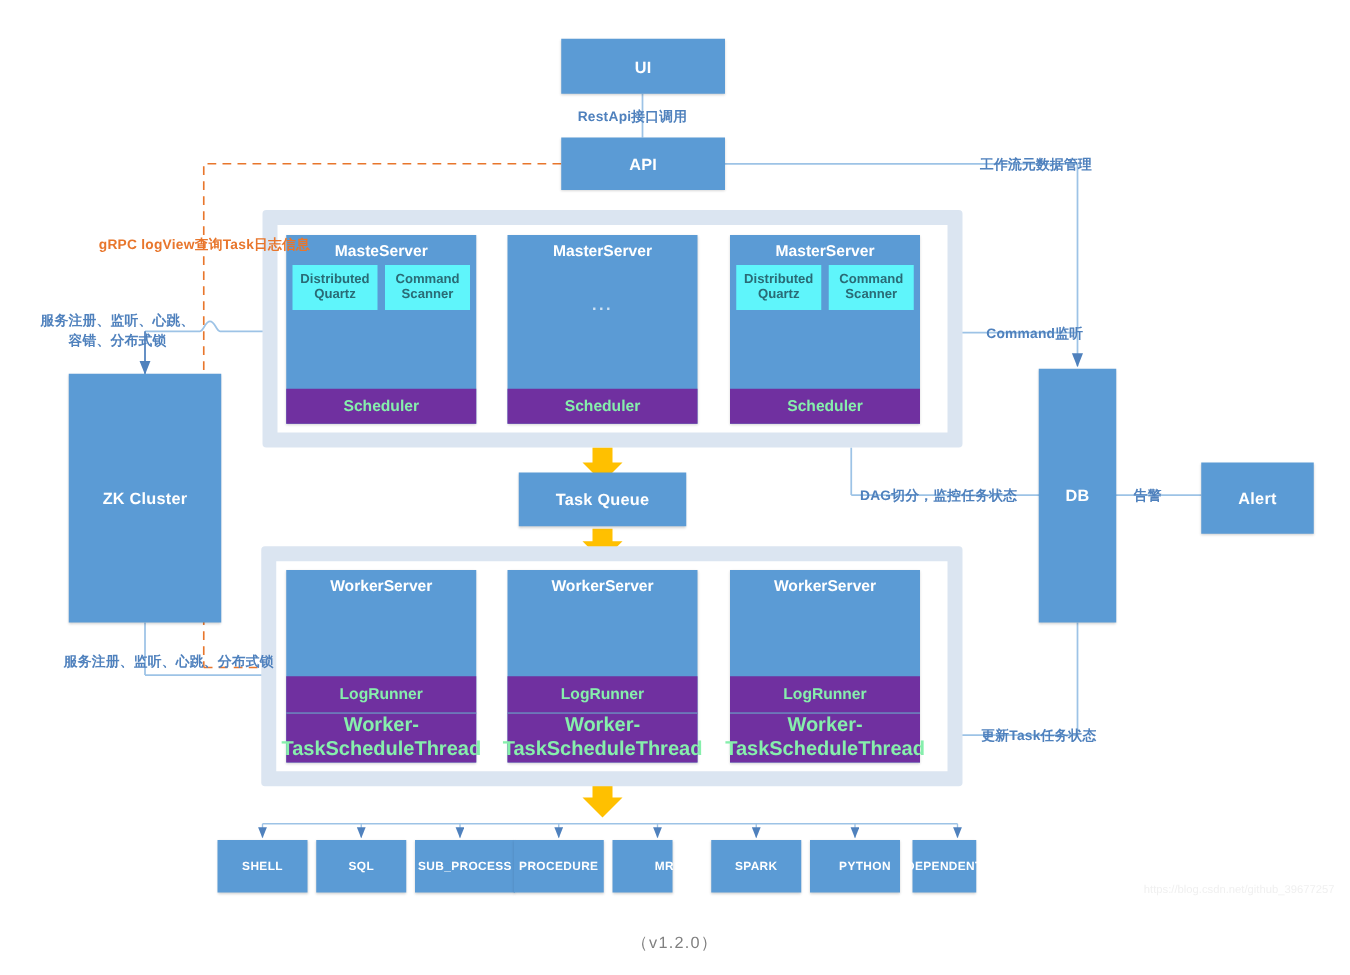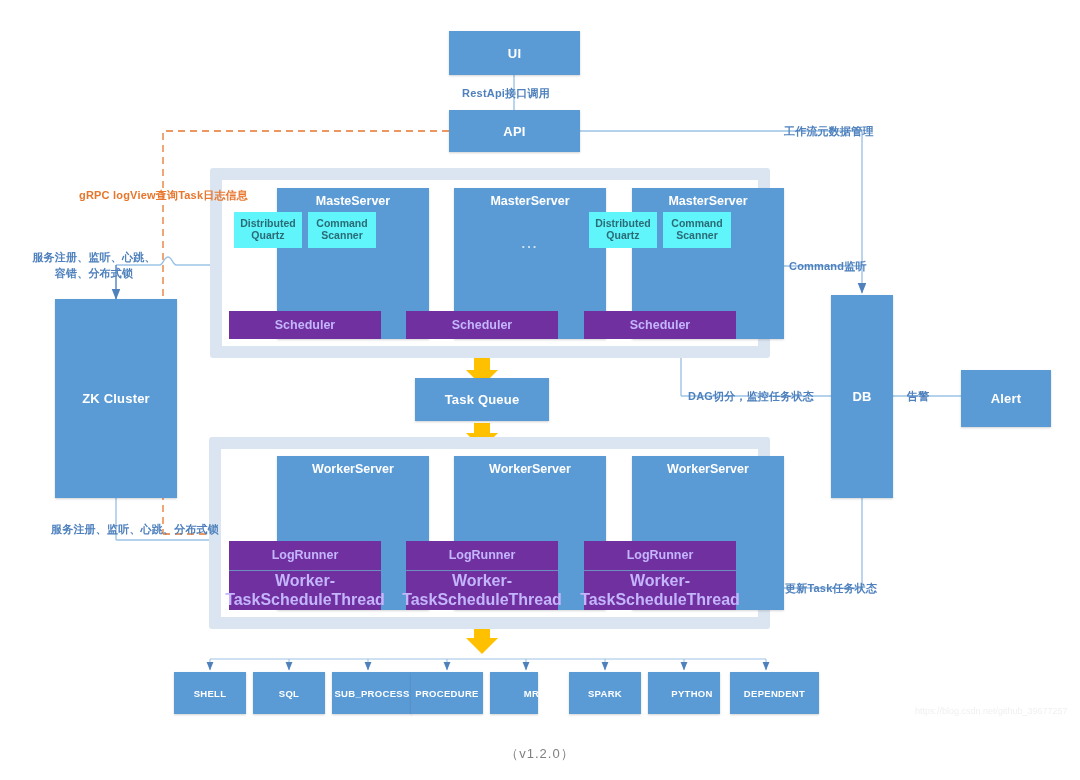--- a/index.html
+++ b/index.html
@@ -36,33 +36,32 @@
     position:absolute;box-sizing:border-box;
     background:#ffffff;
     z-index:3;
   }
 
   .srv{
     position:absolute;box-sizing:border-box;
     background:#5b9bd5;
     z-index:4;
     box-shadow:0 1px 2px rgba(0,0,0,.16);
-    margin-left:48px;
   }
   .srv-title{
     position:absolute;left:0;right:0;top:6px;
     text-align:center;color:#fff;font-size:12.5px;font-weight:600;
   }
   .srv-dots{
     position:absolute;left:0;right:0;top:48px;
     text-align:center;color:#cfe2f3;font-size:13px;font-weight:700;letter-spacing:2px;
   }
   .band{
     position:absolute;box-sizing:border-box;
-    background:#7030a0;color:#c4b5fd;
+    background:#7030a0;color:#86efac;
     display:flex;align-items:center;justify-content:center;
     text-align:center;
     font-size:12.5px;font-weight:600;line-height:1.15;
     z-index:5;
   }
   .band.thin{font-size:16px;}
   .band.split{border-top:1px solid #6d8fc0;}
 
   .chip{
     position:absolute;box-sizing:border-box;
@@ -286,20 +285,20 @@
   </div>
   <div class="node small" style="left:490px;top:672px;width:48px;height:42px;padding-left:35px;">
     <span>MR</span>
   </div>
   <div class="node small" style="left:569px;top:672px;width:72px;height:42px;">
     <span>SPARK</span>
   </div>
   <div class="node small" style="left:648px;top:672px;width:72px;height:42px;padding-left:16px;">
     <span>PYTHON</span>
   </div>
-  <div class="node small" style="left:730px;top:672px;width:89px;height:42px;text-align:right;">
+  <div class="node small" style="left:730px;top:672px;width:51px;height:42px;text-align:right;">
     <span>DEPENDENT</span>
   </div>
 
   <div class="watermark">https://blog.csdn.net/github_39677257</div>
   <div class="caption">（v1.2.0）</div>
 
 </div>
 
 </body></html>

